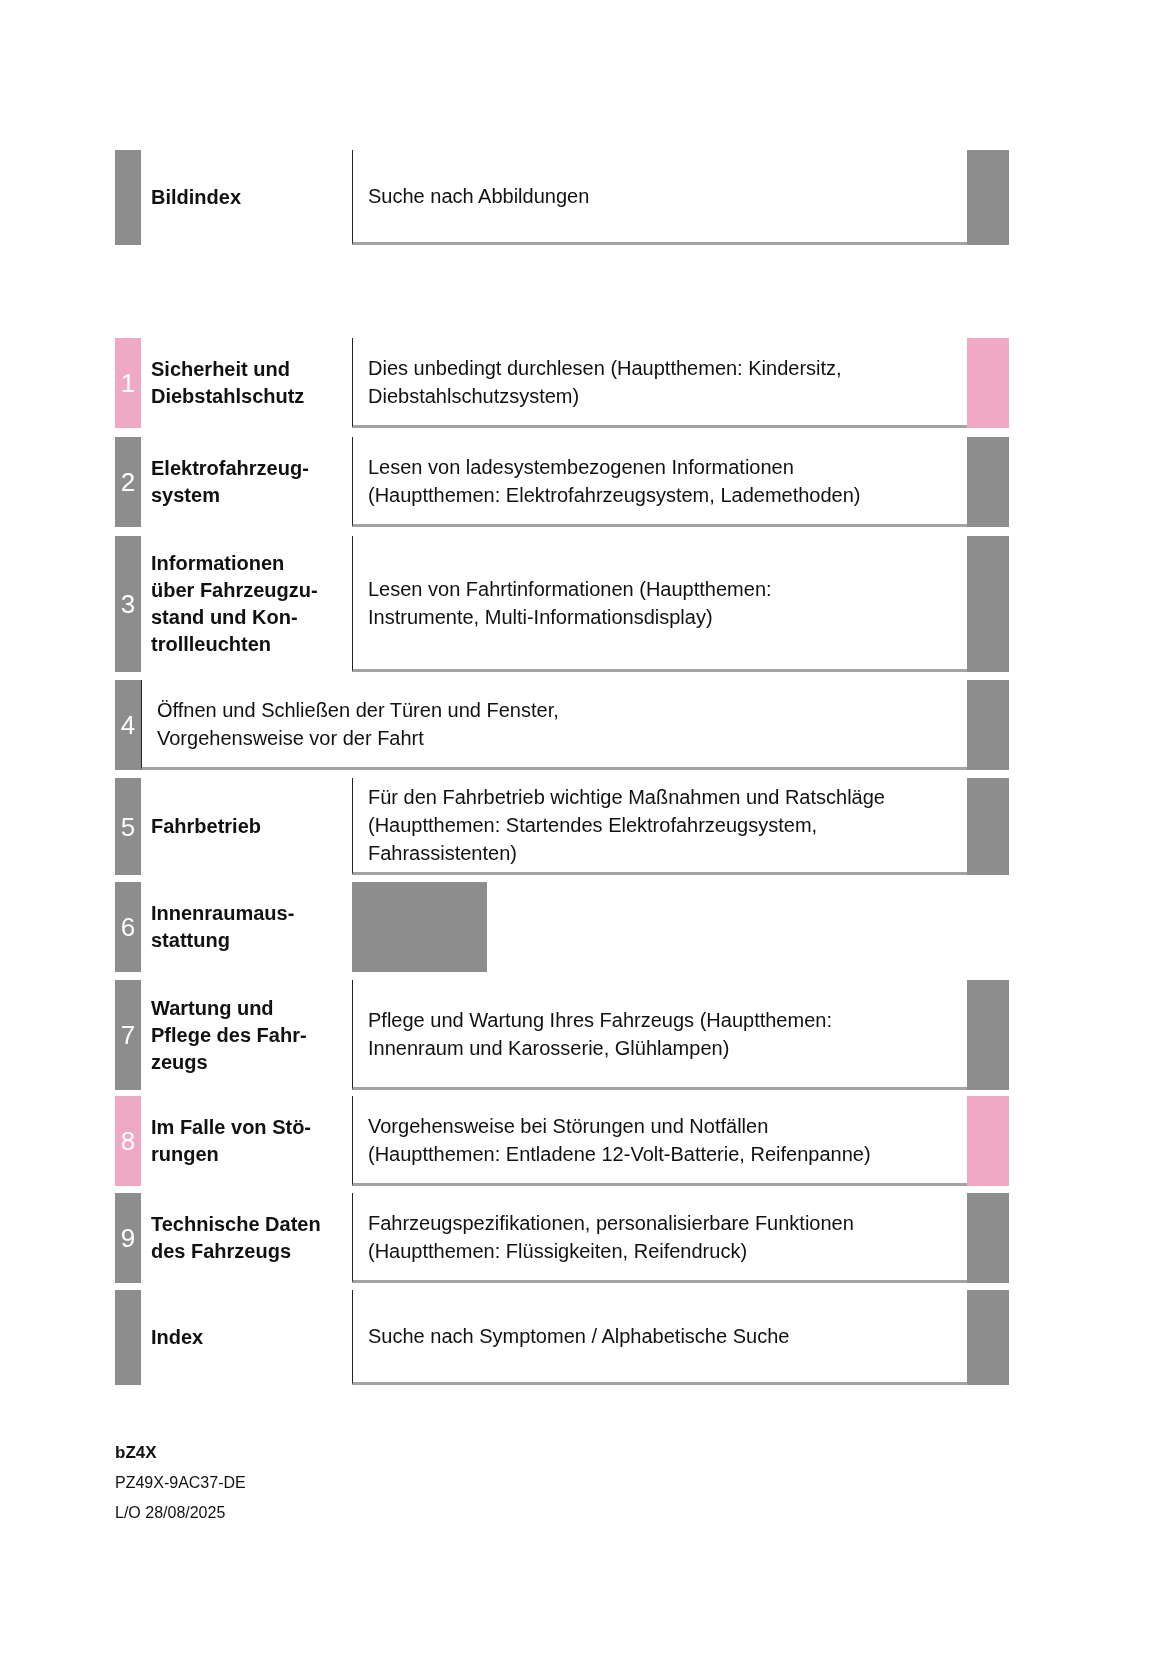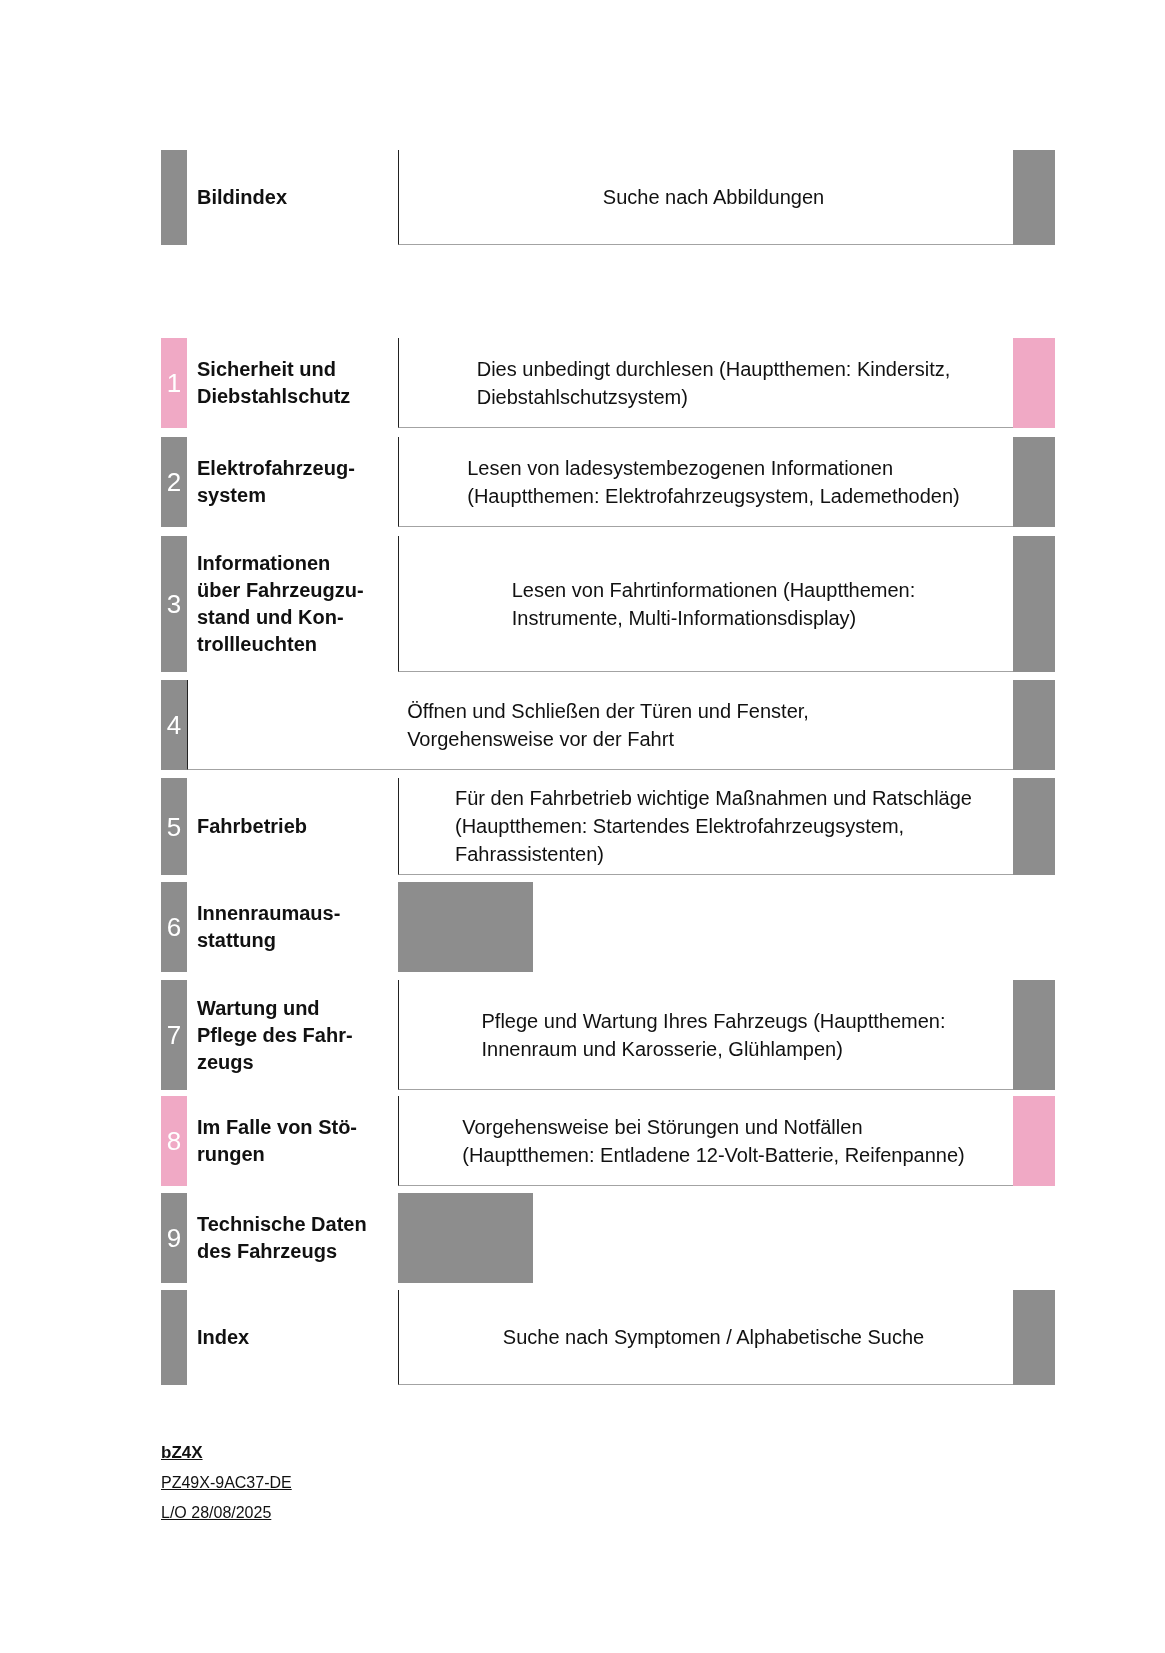--- a/index.html
+++ b/index.html
@@ -10,21 +10,20 @@
   body {
     font-family: "Liberation Sans", "DejaVu Sans", sans-serif;
     color: #111111;
   }
   .page {
     position: relative;
     width: 1009px;
     height: 1653px;
     background: #ffffff;
     overflow: hidden;
-    margin-left: 46px;
   }
   .content {
     position: absolute;
     top: 150px;
     left: 115px;
     width: 987px;
   }
   .row {
     display: flex;
     align-items: stretch;
@@ -52,26 +51,25 @@
   }
   .title {
     font-weight: 700;
     font-size: 20px;
     line-height: 1.35;
     white-space: pre-line;
   }
   .desc-box {
     flex: 1 1 auto;
     border-left: 1px solid #222222;
-    border-bottom: 1px solid #a3a3a3;
+    border-bottom: 3px solid #a3a3a3;
     display: flex;
     align-items: center;
     padding-left: 15px;
     box-sizing: border-box;
-    justify-content: center;
   }
   .desc {
     font-size: 20px;
     line-height: 1.4;
     white-space: pre-line;
   }
   .side-block {
     flex: 0 0 135px;
     width: 135px;
   }
@@ -84,21 +82,20 @@
   .r5 { height: 97px;  margin-bottom: 7px; }
   .r6 { height: 90px;  margin-bottom: 8px; }
   .r7 { height: 110px; margin-bottom: 6px; }
   .r8 { height: 90px;  margin-bottom: 7px; }
   .r9 { height: 90px;  margin-bottom: 7px; }
   .r-index { height: 95px; margin-bottom: 0; }
   .footer {
     margin-top: 52px;
     font-size: 16px;
     line-height: 1.85;
-    text-decoration: underline;
   }
   .footer .model { font-weight: 700; font-size: 17px; }
 </style>
 </head>
 <body>
 
 <div class="page">
   <div class="content">
 
     <div class="row r-bildindex">
@@ -230,20 +227,24 @@
     </div>
 
     <div class="row r9">
       <div class="tab" style="background-color: rgb(141, 141, 141);">
           <span class="num">9</span>
         </div>
       <div class="title-col">
           <div class="title">Technische Daten
 des Fahrzeugs</div>
         </div>
+      <div class="desc-box">
+          <div class="desc">Fahrzeugspezifikationen, personalisierbare Funktionen
+(Hauptthemen: Flüssigkeiten, Reifendruck)</div>
+        </div>
       <div class="side-block" style="background-color: rgb(141, 141, 141);"></div>
     </div>
 
     <div class="row r-index">
       <div class="tab" style="background-color: rgb(141, 141, 141);">
           <span class="num"></span>
         </div>
       <div class="title-col">
           <div class="title">Index</div>
         </div>

